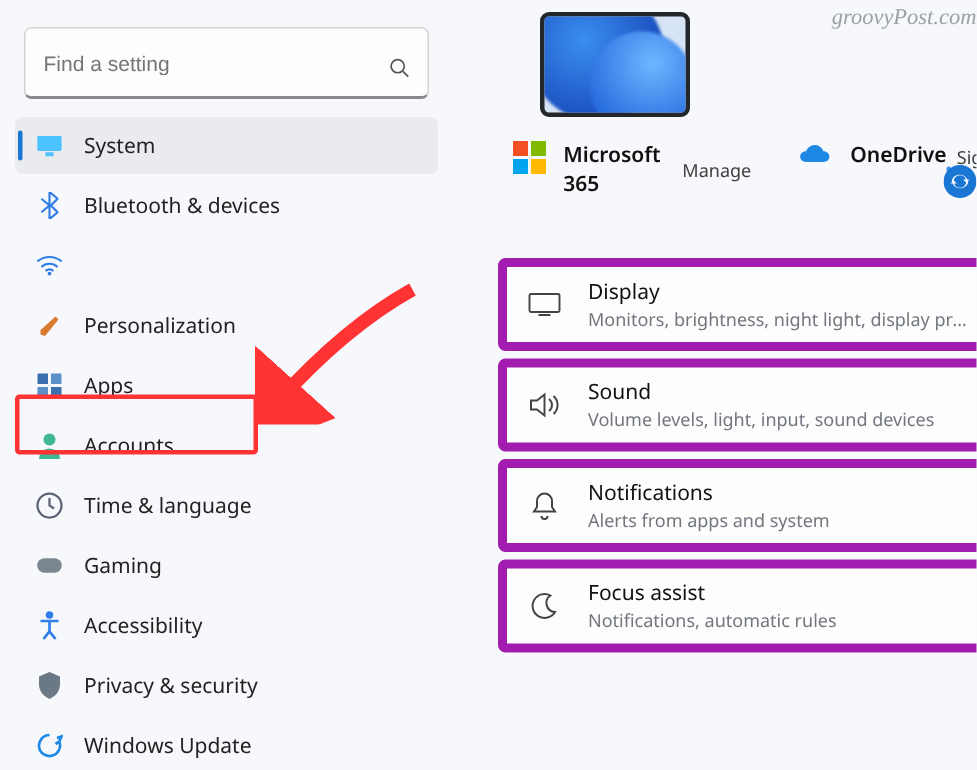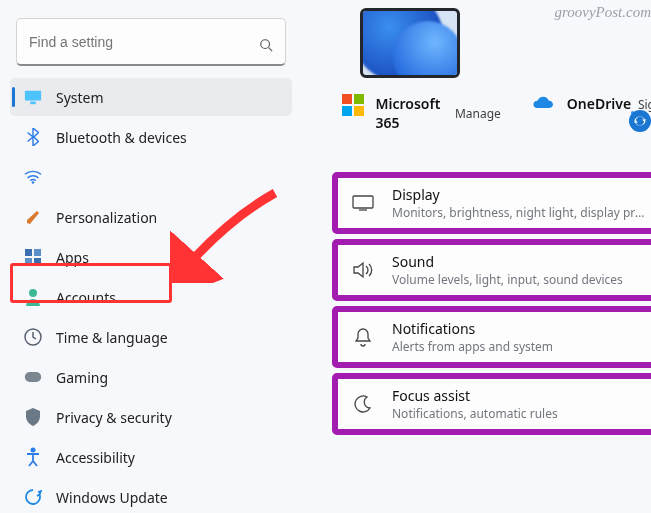--- a/index.html
+++ b/index.html
@@ -135,33 +135,33 @@
         <span class="nicon">
           <svg viewBox="0 0 22 14" width="20" height="14">
             <rect x="1" y="1" width="20" height="12" rx="6" fill="#7a8790"></rect>
           </svg>
         </span>
         <span class="nlabel">Gaming</span>
       </div>
       <div class="nav-item">
         <span class="nicon">
           <svg viewBox="0 0 16 20" width="16" height="20">
-            <path d="M8 1l7 3v5c0 5-3 8-7 10-4-2-7-5-7-10V4z" fill="#6b7885"></path>
-          </svg>
-        </span>
-        <span class="nlabel">Privacy &amp; security</span>
-      </div>
-      <div class="nav-item">
-        <span class="nicon">
-          <svg viewBox="0 0 16 20" width="16" height="20">
             <circle cx="8" cy="3" r="2.5" fill="#2e7de9"></circle>
             <path d="M2 7h12M8 7v7m-4 5l4-5 4 5" stroke="#2e7de9" stroke-width="1.8" fill="none"></path>
           </svg>
         </span>
         <span class="nlabel">Accessibility</span>
+      </div>
+      <div class="nav-item">
+        <span class="nicon">
+          <svg viewBox="0 0 16 20" width="16" height="20">
+            <path d="M8 1l7 3v5c0 5-3 8-7 10-4-2-7-5-7-10V4z" fill="#6b7885"></path>
+          </svg>
+        </span>
+        <span class="nlabel">Privacy &amp; security</span>
       </div>
       <div class="nav-item">
         <span class="nicon">
           <svg viewBox="0 0 18 18" width="18" height="18">
             <path d="M9 2a7 7 0 1 0 6.5 4.4L13 8M15.5 6.4L17 3l-3 1" stroke="#1e88e5" stroke-width="1.8" fill="none"></path>
           </svg>
         </span>
         <span class="nlabel">Windows Update</span>
       </div>
     </div>

